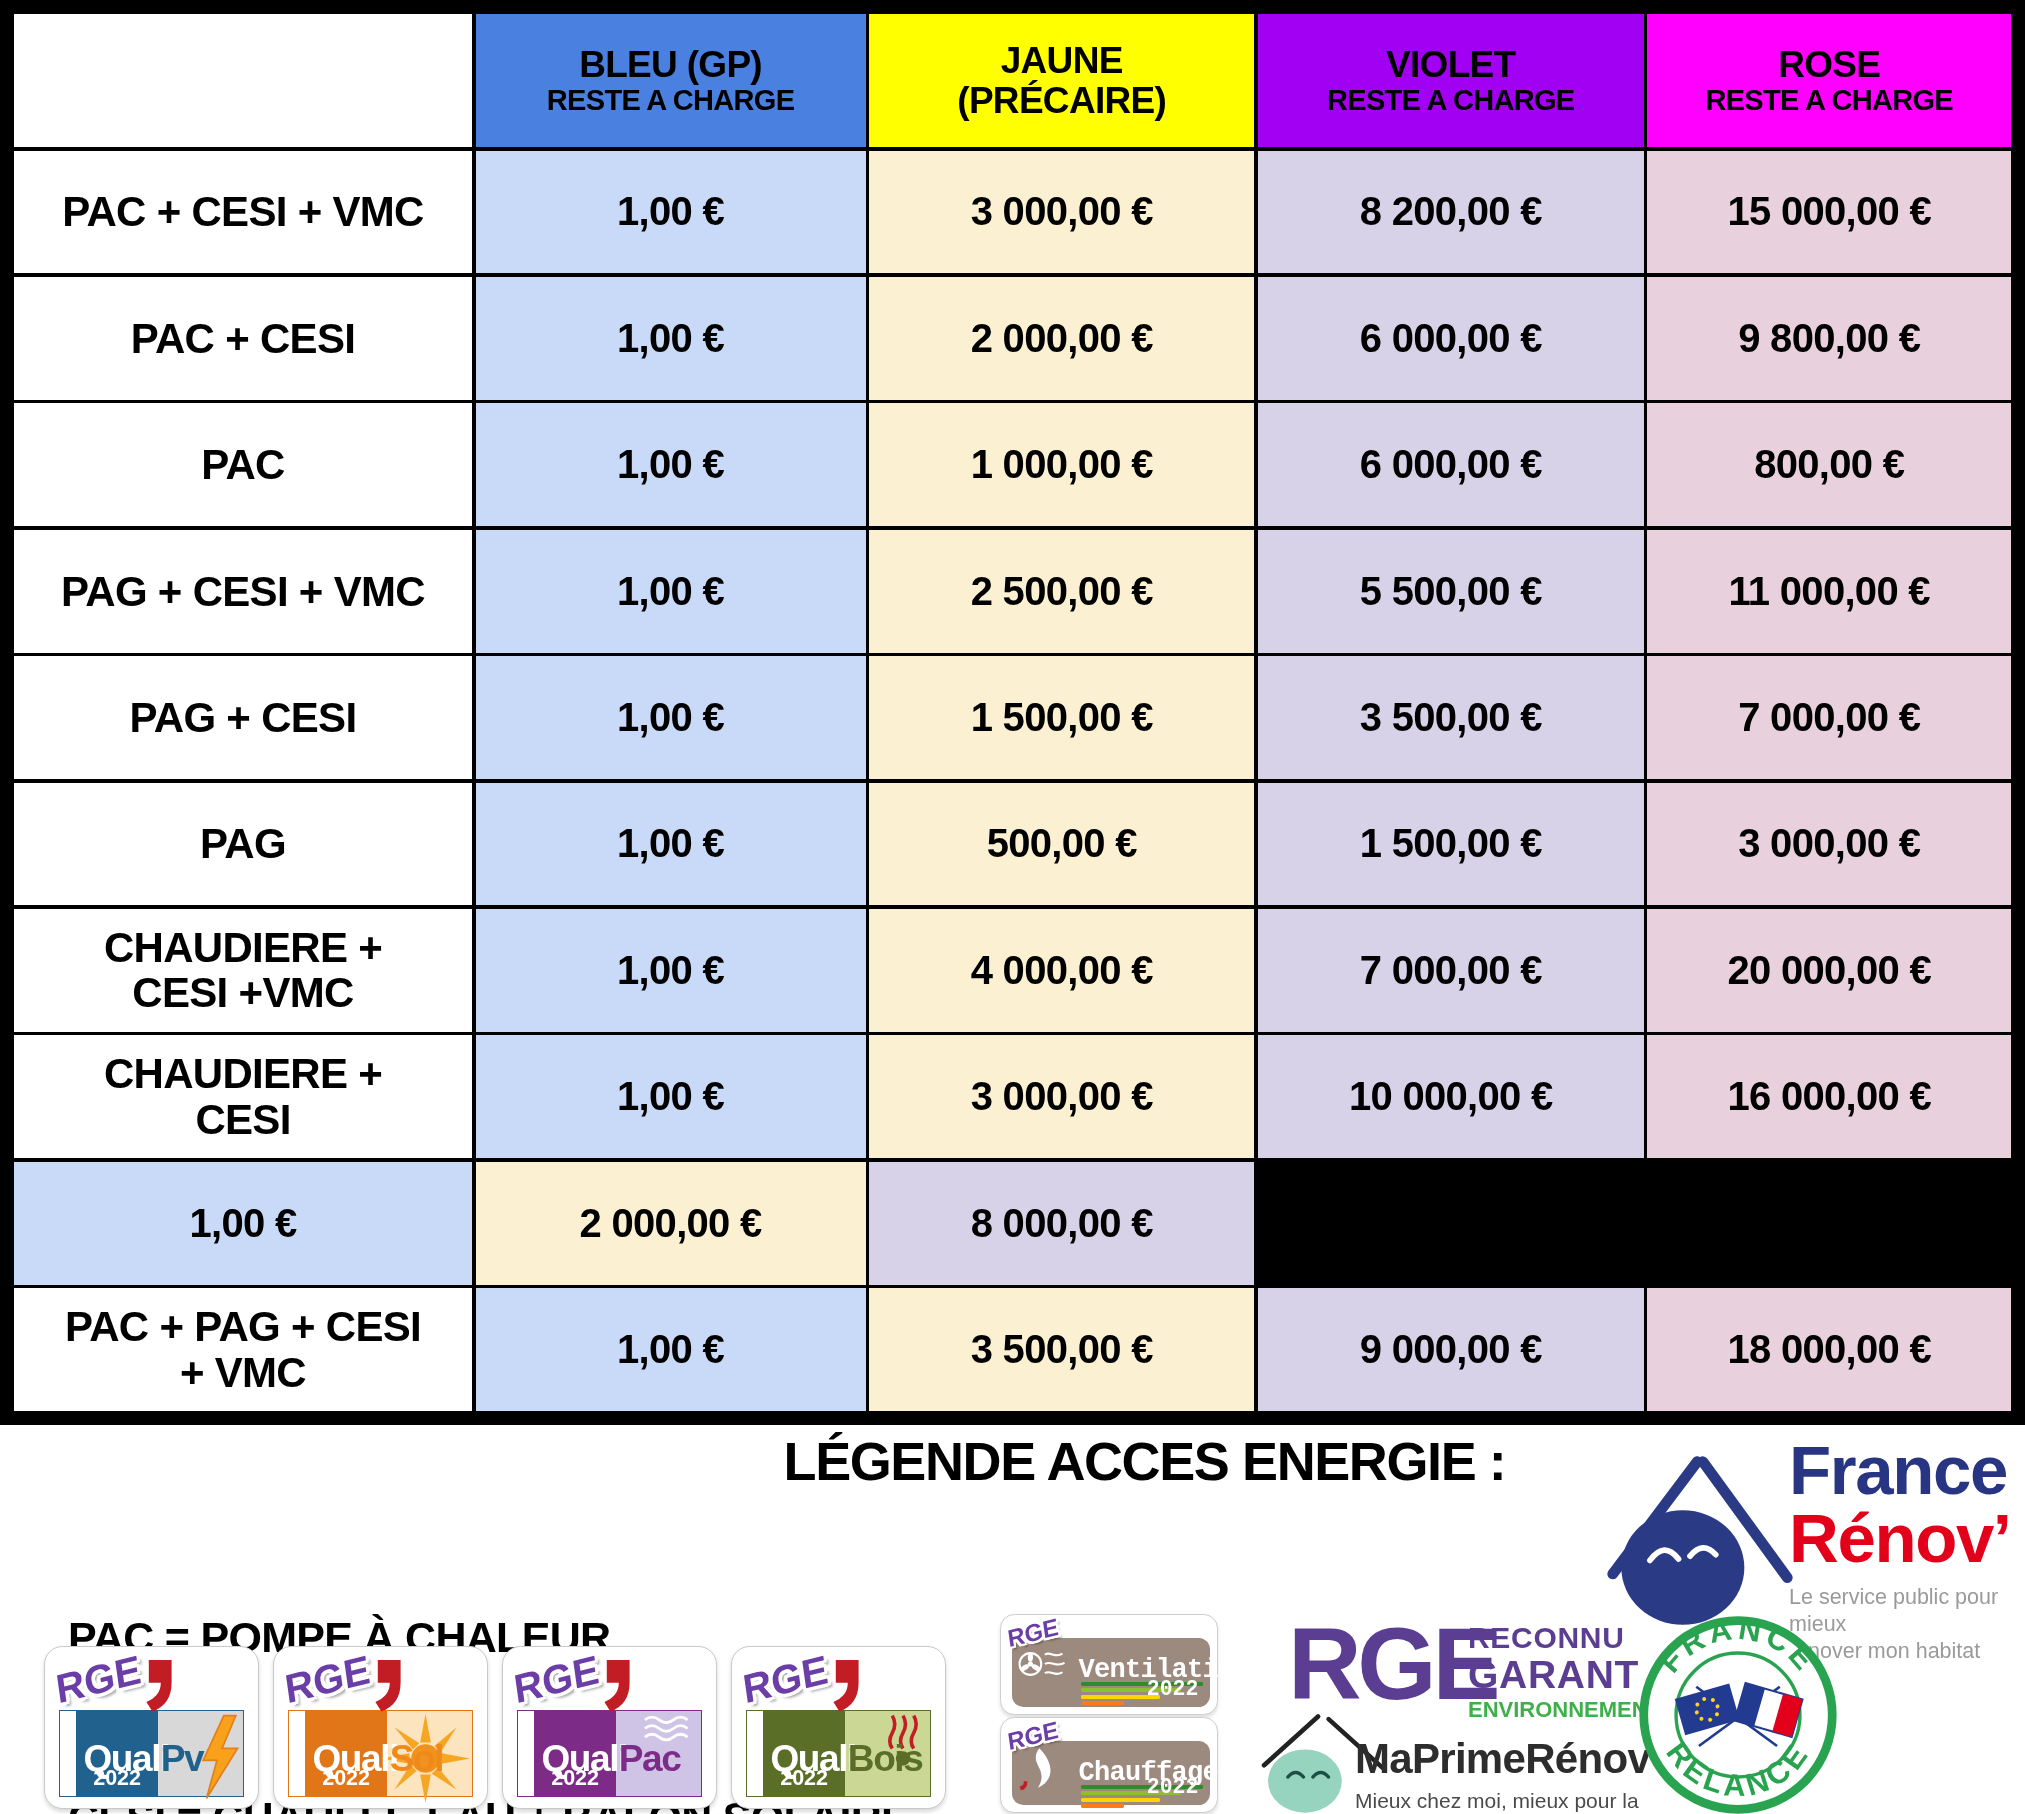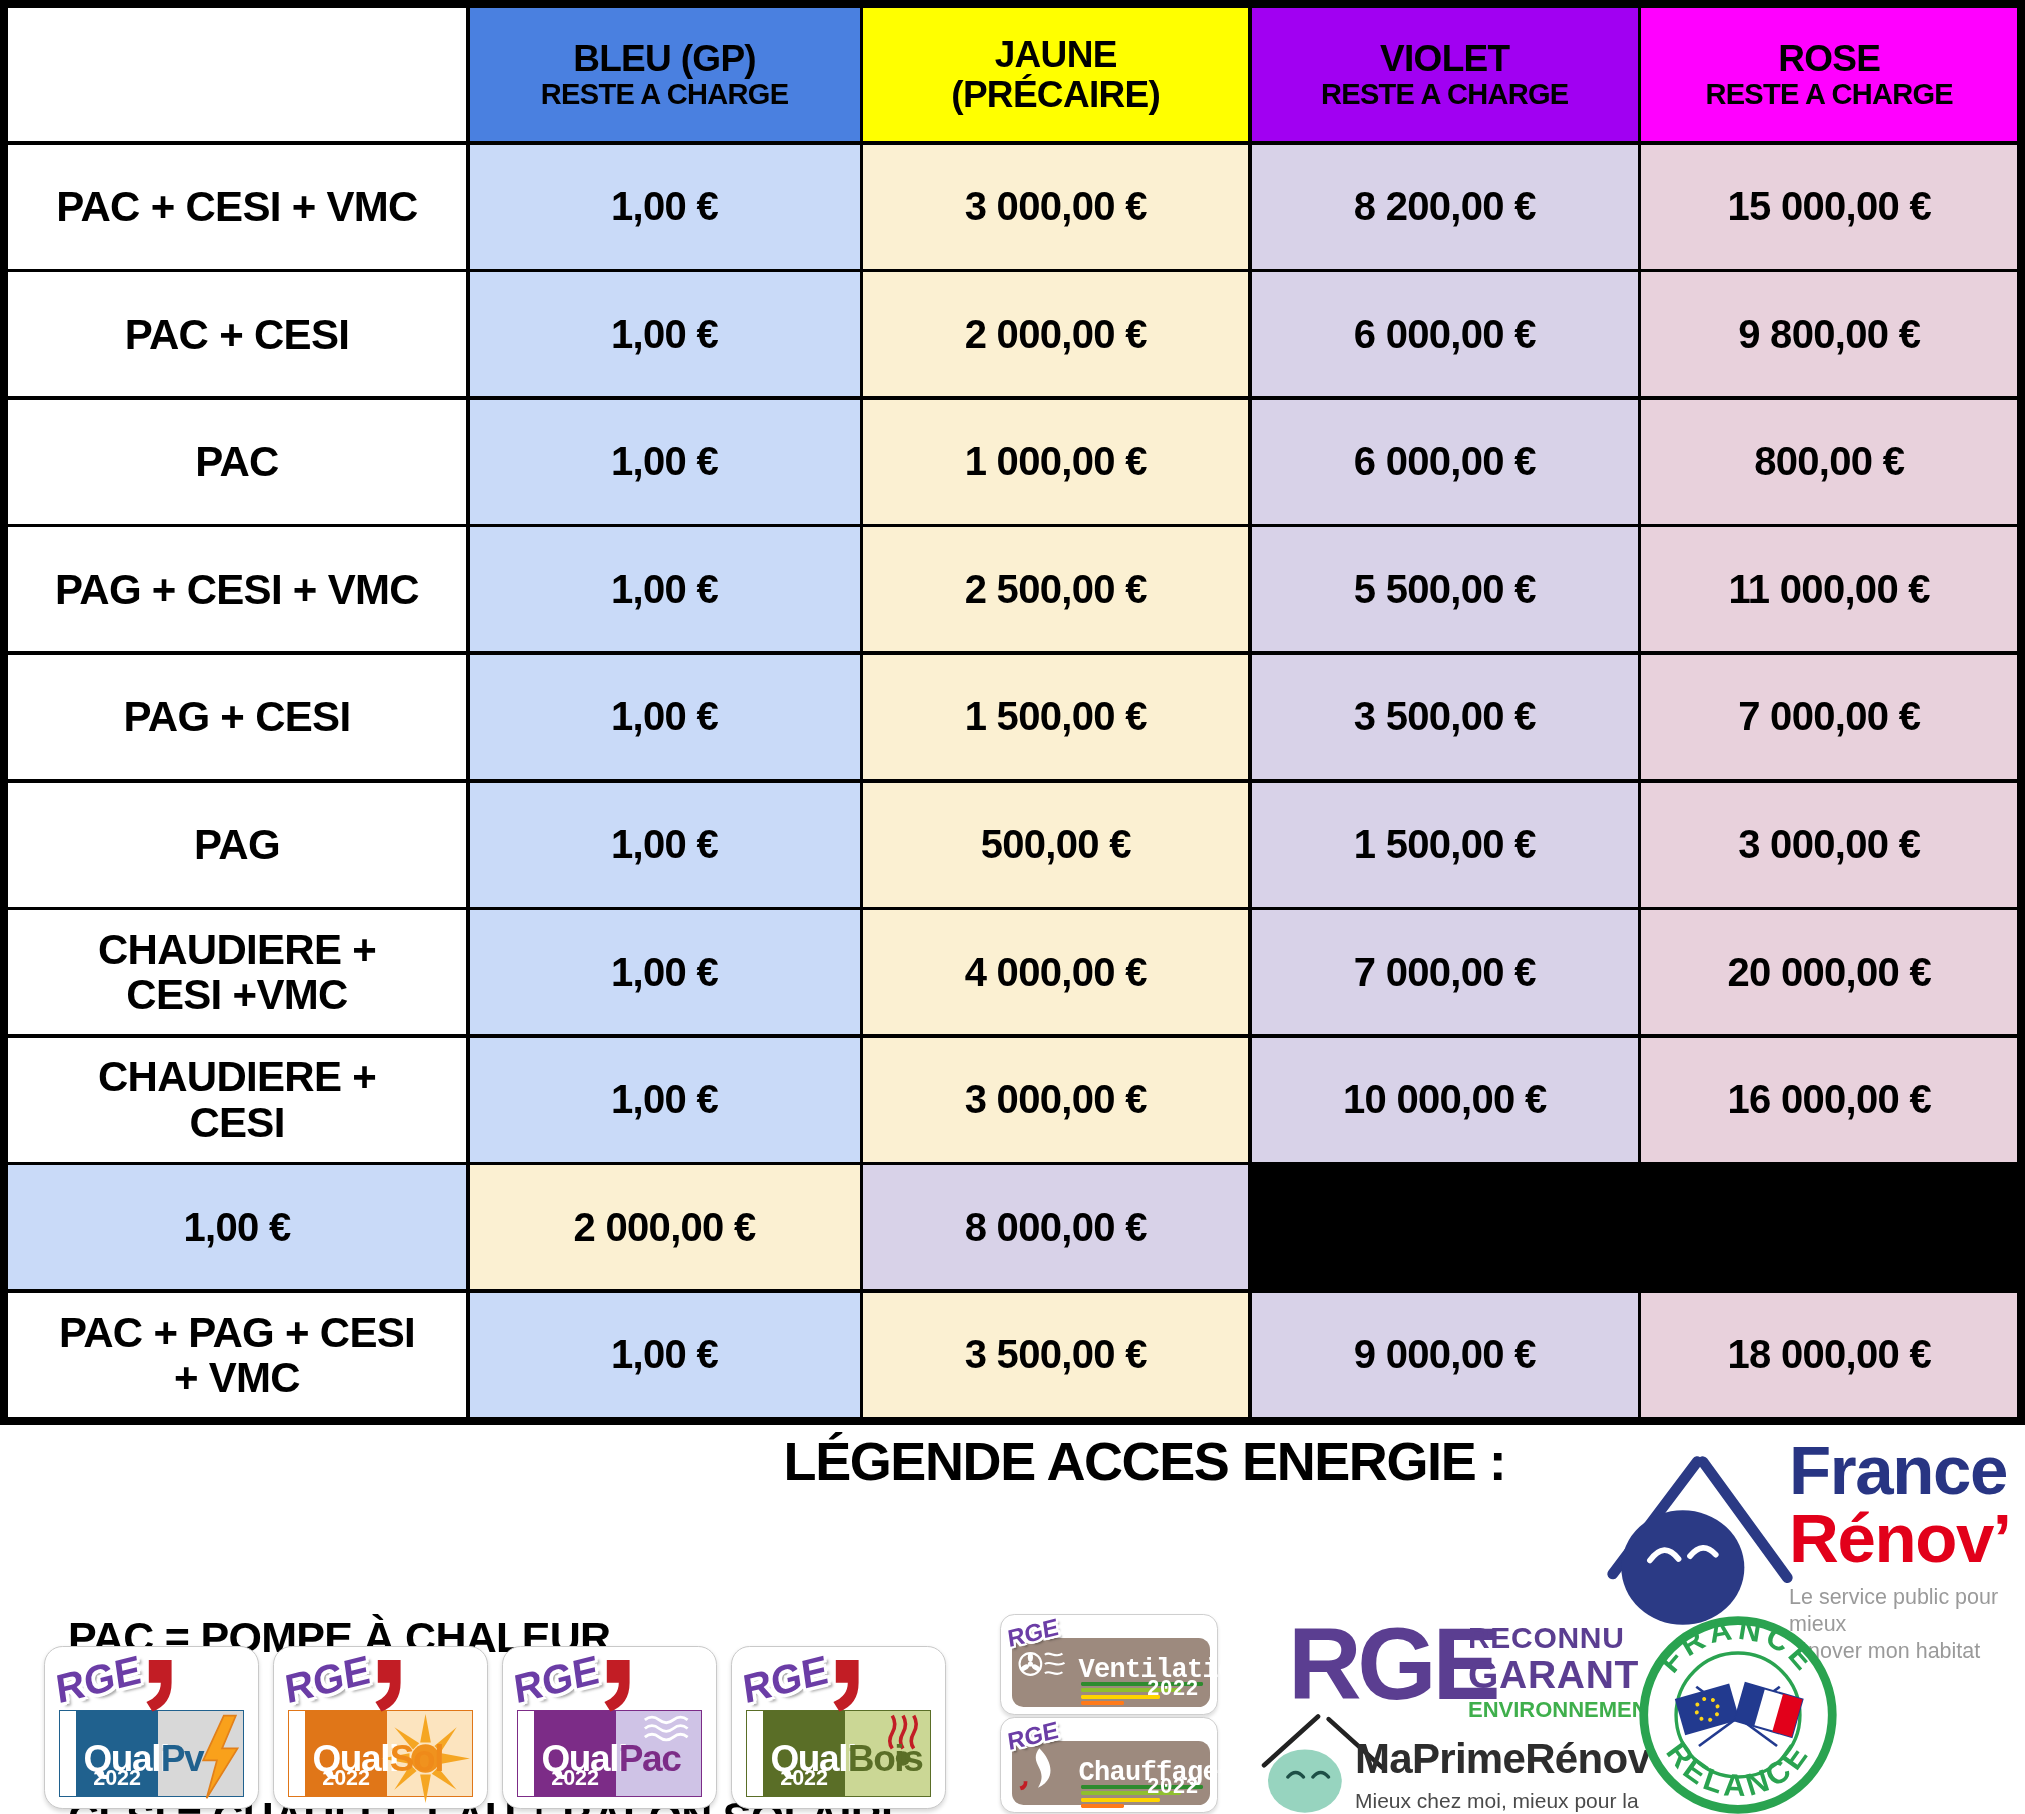--- a/index.html
+++ b/index.html
@@ -1,21 +1,21 @@
 <!DOCTYPE html>
 <html style="--blue-h: #4a80e0; --yellow-h: #ffff00; --violet-h: #a100f2; --rose-h: #ff00ff; --blue-b: #c9daf8; --yellow-b: #fbf0d2; --violet-b: #d8d2e8; --rose-b: #e8d1dc;font-size:11.4px"><head>
 <meta charset="utf-8">
 <style>
   html,body{margin:0;padding:0;background:#fff;}
   .page{position:relative;width:2025px;height:1814px;background:#fff;overflow:hidden;
         font-family:"Liberation Sans","DejaVu Sans",sans-serif;color:#000;}
 
   
   .tbl{position:absolute;left:0;top:0;width:2025px;height:1425px;box-sizing:border-box;
-       display:grid;grid-template-rows:133px repeat(10,1fr);gap:3.6px;padding:8px;background:#000;}
+       display:grid;grid-template-rows:133px repeat(10,1fr);gap:3.6px;padding:14px;background:#000;}
   .trow{display:grid;grid-template-columns:458px 390px 385px 386px 1fr;gap:3.6px;}
   .cell{display:flex;flex-direction:column;align-items:center;justify-content:center;
         text-align:center;font-weight:bold;line-height:1.08;}
   .h0,.c0{background:#fff;}
   .h1{background:var(--blue-h);}   .c1{background:var(--blue-b);}
   .h2{background:var(--yellow-h);} .c2{background:var(--yellow-b);}
   .h3{background:var(--violet-h);} .c3{background:var(--violet-b);}
   .h4{background:var(--rose-h);}   .c4{background:var(--rose-b);}
   .ht{font-size:37px;letter-spacing:-0.7px;}
   .hs{font-size:29px;letter-spacing:-0.7px;}

